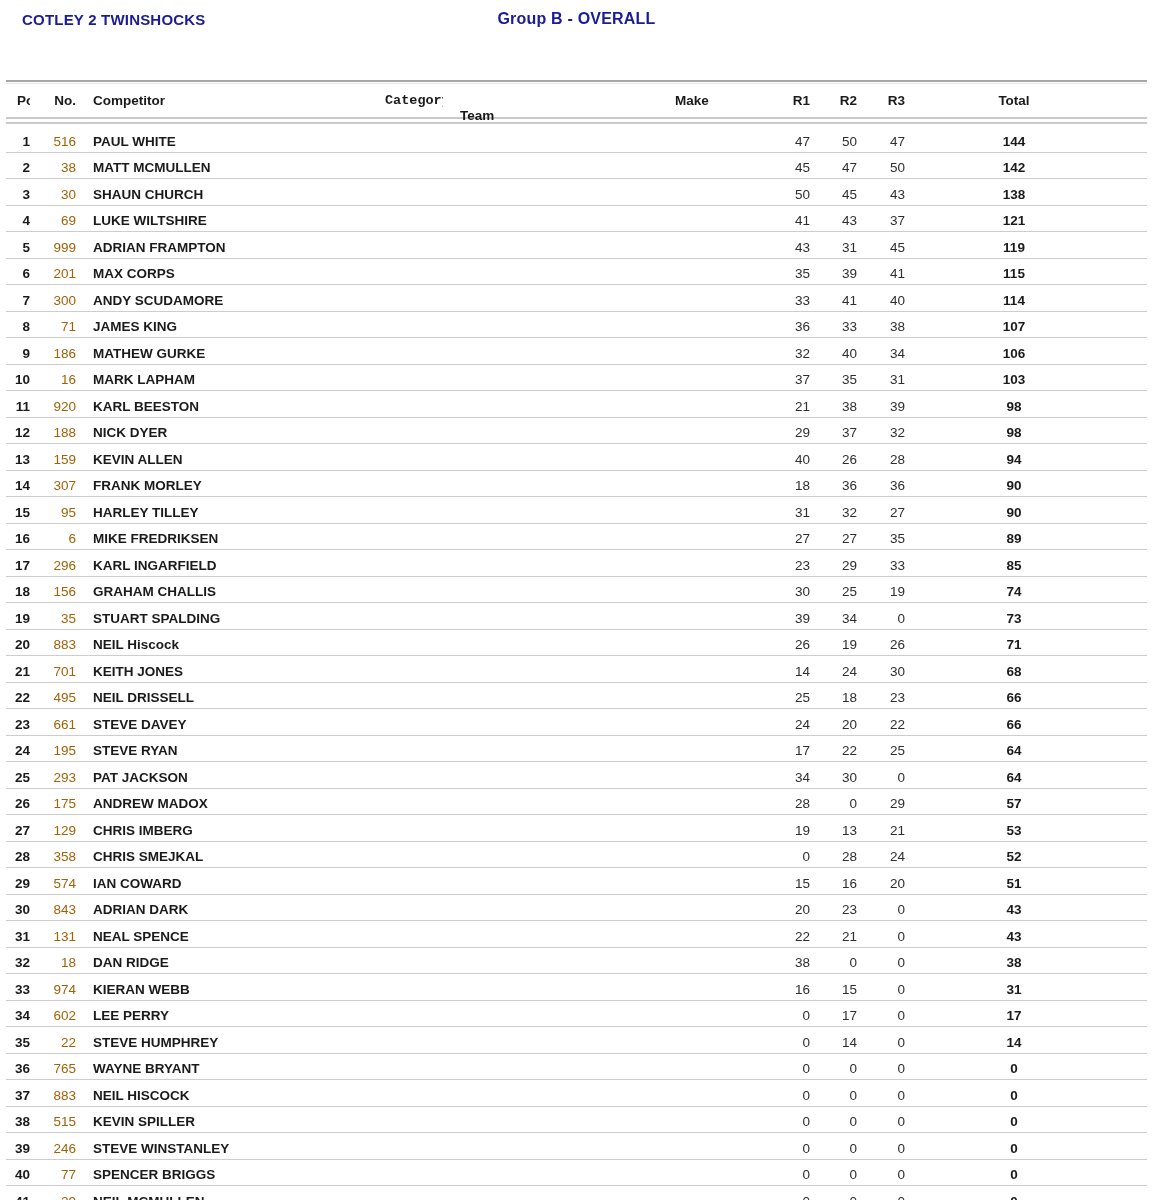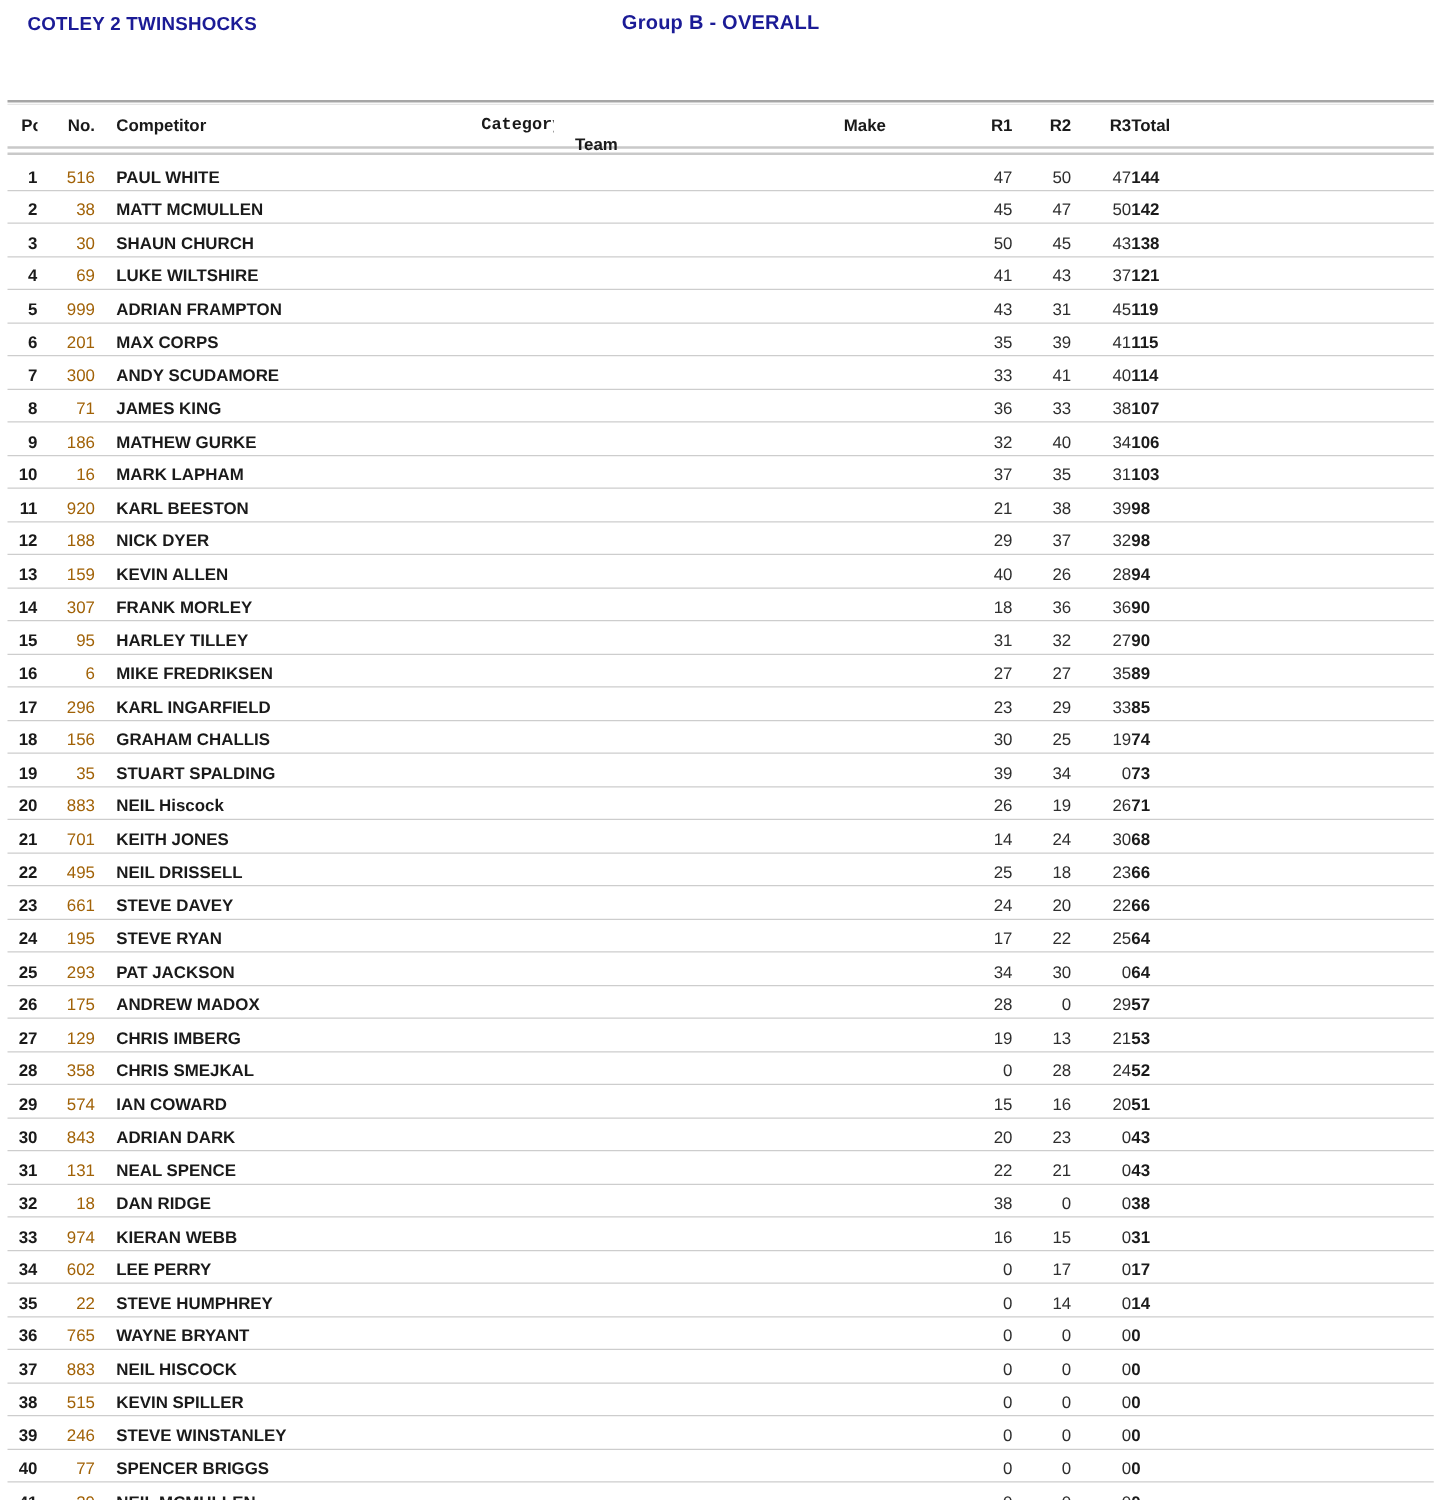--- a/index.html
+++ b/index.html
@@ -51,21 +51,21 @@
     font-size: 13.5px;
   }
   .cell { white-space: nowrap; overflow: hidden; }
   .c-pos        { text-align: right; font-weight: bold; }
   .c-no         { text-align: right; color: #a16207; }
   .c-competitor { text-align: left; padding-left: 17px; font-weight: bold; }
   .c-category   { text-align: right; font-family: Liberation Mono, monospace; }
   .c-team       { text-align: left; padding-left: 17px; margin-top: 30px; }
   .c-make       { }
   .c-r1, .c-r2, .c-r3 { text-align: right; color: #2e2e2e; }
-  .c-total      { text-align: left; padding-right: 24px; font-weight: bold; }
+  .c-total      { text-align: center; padding-right: 24px; font-weight: bold; }
 </style>
 </head>
 <body>
 
 <div class="page">
 
   <div class="titlebar">
     <div class="event-title">COTLEY 2 TWINSHOCKS</div>
     <div class="group-title">Group B - OVERALL</div>
   </div>

